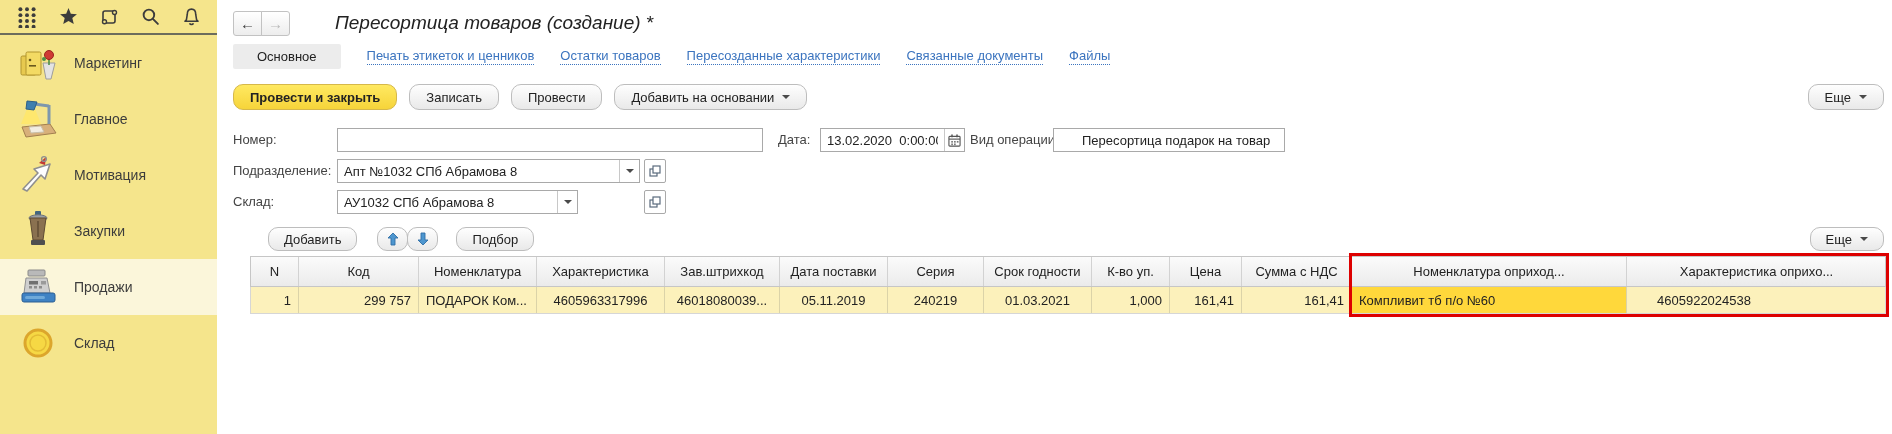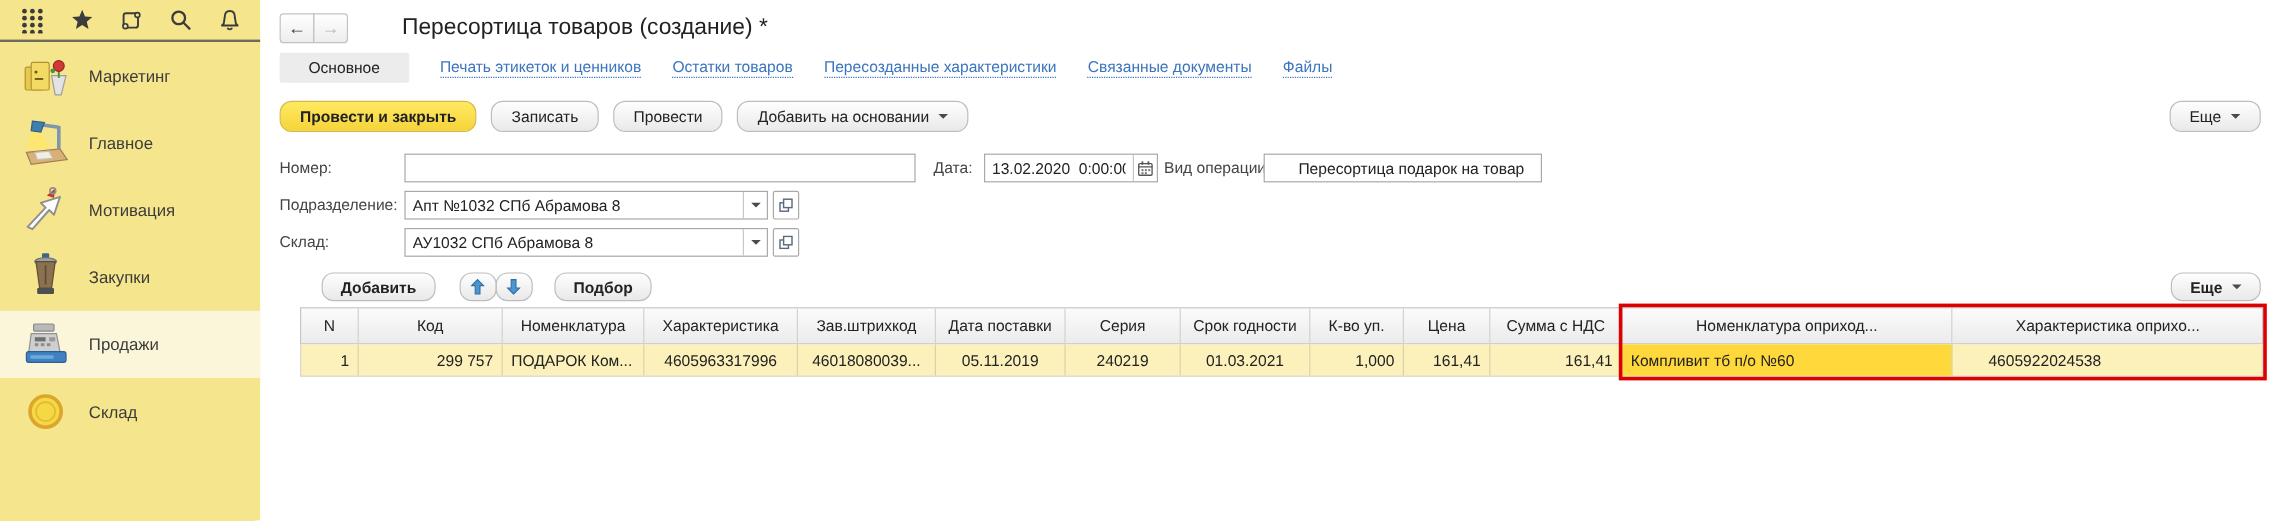--- a/index.html
+++ b/index.html
@@ -16,21 +16,21 @@
   .side-label { font-size:14px; color:#3c3c3c; }
 
   
   .main { position:absolute; left:217px; top:0; right:0; bottom:0; background:#fff; overflow:hidden; }
 
   .navbtns { position:absolute; left:16px; top:11px; display:flex; }
   .navbtn { width:29px; height:25px; border:1px solid #c2c2c2; background:linear-gradient(#ffffff,#ededed);
             display:flex; align-items:center; justify-content:center; font-size:15px; cursor:pointer; }
   .navbtn.back { border-radius:3px 0 0 3px; color:#3c3c3c; font-weight:bold; }
   .navbtn.fwd  { border-radius:0 3px 3px 0; margin-left:-1px; color:#b9b9b9; }
-  .page-title { position:absolute; left:118px; top:12px; font-size:19px; color:#222; white-space:nowrap; }
+  .page-title { position:absolute; left:118px; top:12px; font-size:19px; color:#222; white-space:nowrap;font-style:italic; }
 
   .tabs { position:absolute; left:16px; top:44px; display:flex; align-items:center; gap:26px; }
   .tab-active { background:#ececec; padding:5px 24px; font-size:13px; color:#222; border-radius:2px; cursor:pointer; }
   .tab-link { font-size:13px; color:#3b74bf; border-bottom:1px dotted #3b74bf; padding-bottom:1px; cursor:pointer; white-space:nowrap; }
 
   .cmds { position:absolute; left:16px; right:8px; top:84px; display:flex; gap:12px; align-items:flex-start; }
   .btn { height:26px; display:inline-flex; align-items:center; padding:0 16px; border:1px solid #bdbdbd; border-radius:10px;
          background:linear-gradient(#fefefe,#e9e9e9); font-size:13px; color:#222; cursor:pointer; white-space:nowrap; }
   .btn-primary { background:linear-gradient(#ffe961,#f6d43a); border-color:#d6b84a; font-weight:bold; }
   .caret { margin-left:8px; width:0; height:0; border-left:4px solid transparent; border-right:4px solid transparent; border-top:4px solid #4a4a4a; }
@@ -40,21 +40,21 @@
   .flabel { position:absolute; top:4px; font-size:13px; color:#444; white-space:nowrap; }
   .field { position:absolute; top:0; height:24px; border:1px solid #a9a9a9; font-size:13px; padding:0 6px; color:#222;
            background:#fff; font-family:inherit; white-space:pre; }
   input.field { outline:none; }
   .combo { position:absolute; top:0; height:24px; border:1px solid #a9a9a9; background:#fff; display:flex; }
   .combo input { border:none; outline:none; flex:1; min-width:0; padding:0 6px; font-size:13px; color:#222; font-family:inherit; background:transparent; white-space:pre; }
   .combo-arrow { width:20px; border-left:1px solid #c8c8c8; display:flex; align-items:center; justify-content:center; cursor:pointer; }
   .sq-btn { position:absolute; top:0; width:22px; height:24px; border:1px solid #a9a9a9; border-radius:2px; background:#fff;
             display:flex; align-items:center; justify-content:center; cursor:pointer; }
 
-  .tbar { position:absolute; left:33px; right:8px; top:227px; display:flex; align-items:center;font-weight:bold; }
+  .tbar { position:absolute; left:33px; right:8px; top:227px; display:flex; align-items:center; }
   .btn-sm { height:24px; padding:0 15px; }
   .btn-ico { width:31px; padding:0; justify-content:center; }
 
   .grid { position:absolute; left:33px; top:256px; width:1636px; }
   .ghead { display:flex; height:31px; background:linear-gradient(#fbfbfb,#ebebeb); border:1px solid #c6c6c6; }
   .ghead .gc { display:flex; align-items:center; justify-content:center; font-size:13px; color:#222;
                border-right:1px solid #d2d2d2; padding:0 4px; overflow:hidden; white-space:nowrap; flex:0 0 auto; cursor:pointer; }
   .ghead .gc:last-child { border-right:none; }
   .grow { display:flex; height:27px; background:#fcf1bb; border:1px solid #d6d6d6; border-top:none; }
   .grow .gc { display:flex; align-items:center; font-size:13px; color:#222; border-right:1px solid #dbd3a8;
@@ -267,21 +267,21 @@
       <span class="sq-btn" style="left:411px;">
         <svg width="12" height="12" viewBox="0 0 12 12">
           <rect x="1" y="4" width="7" height="7" fill="#fff" stroke="#5a6b7d" stroke-width="1.2"></rect>
           <rect x="4" y="1" width="7" height="7" fill="#fff" stroke="#5a6b7d" stroke-width="1.2"></rect>
         </svg>
       </span>
     </div>
 
     <div class="frow" style="top:190px;">
       <span class="flabel" style="left:0;">Склад:</span>
-      <div class="combo" style="left:104px; width:303px;">
+      <div class="combo" style="left:104px; width:241px;">
         <input value="АУ1032 СПб Абрамова 8" style="">
         <span class="combo-arrow">
             <span class="caret" style="margin:0;"></span>
           </span>
       </div>
       <span class="sq-btn" style="left:411px;">
         <svg width="12" height="12" viewBox="0 0 12 12">
           <rect x="1" y="4" width="7" height="7" fill="#fff" stroke="#5a6b7d" stroke-width="1.2"></rect>
           <rect x="4" y="1" width="7" height="7" fill="#fff" stroke="#5a6b7d" stroke-width="1.2"></rect>
         </svg>

